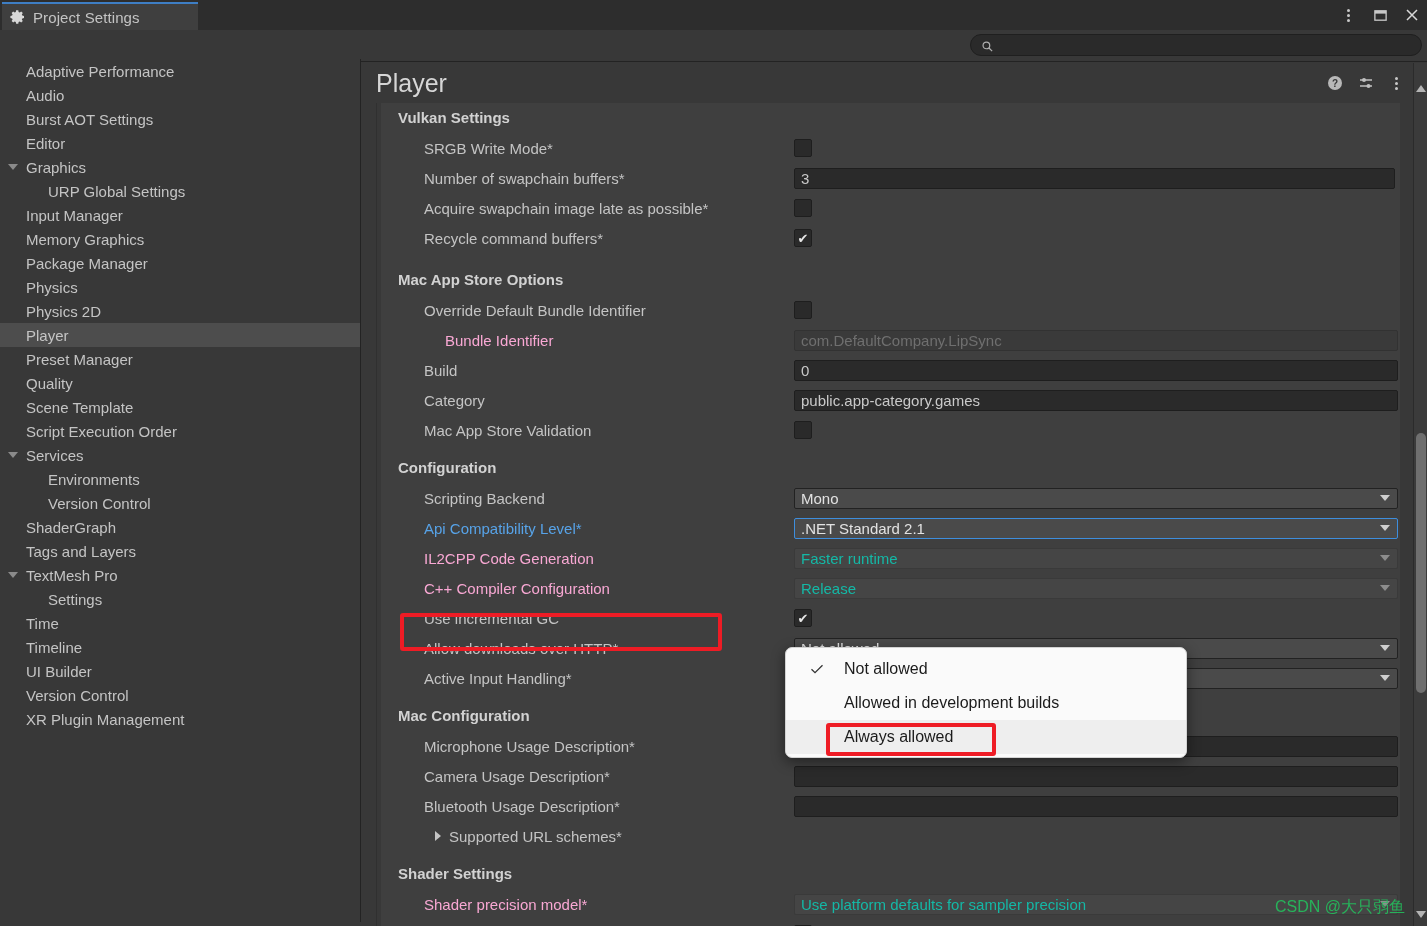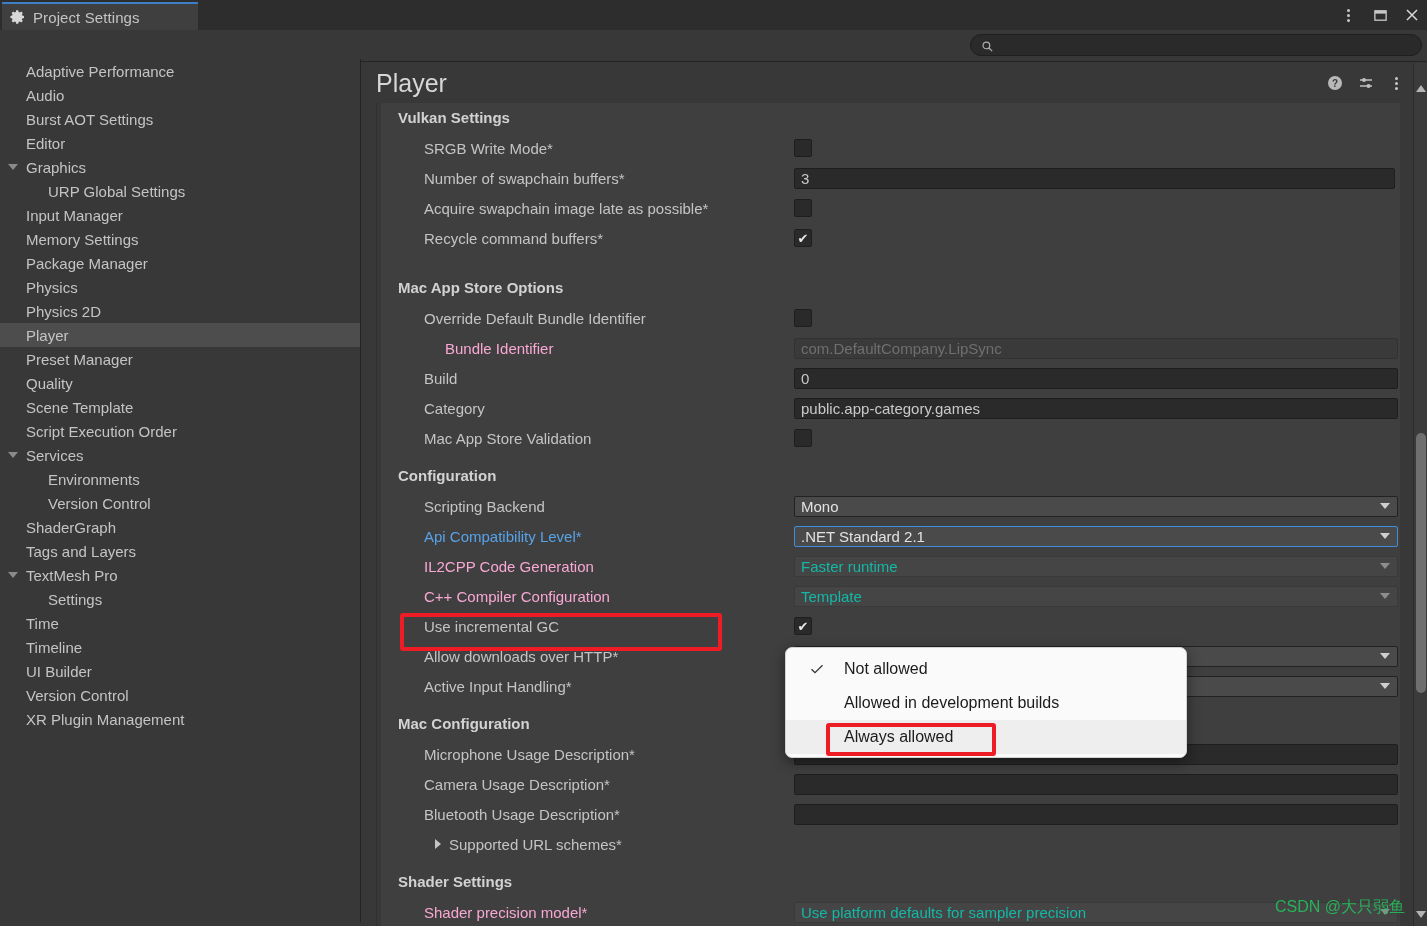--- a/index.html
+++ b/index.html
@@ -286,21 +286,21 @@
         <span class="twisty"></span>
         <span class="sb-label">Graphics</span>
       </div>
       <div class="sb-row indent">
         <span class="sb-label">URP Global Settings</span>
       </div>
       <div class="sb-row">
         <span class="sb-label">Input Manager</span>
       </div>
       <div class="sb-row">
-        <span class="sb-label">Memory Settings</span>
+        <span class="sb-label">Memory Graphics</span>
       </div>
       <div class="sb-row">
         <span class="sb-label">Package Manager</span>
       </div>
       <div class="sb-row">
         <span class="sb-label">Physics</span>
       </div>
       <div class="sb-row">
         <span class="sb-label">Physics 2D</span>
       </div>
@@ -412,21 +412,21 @@
           </span>
       </div>
 
       <div class="row">
         <span class="lbl">Recycle command buffers*</span>
         <span class="ctrl">
             <span class="check on"></span>
           </span>
       </div>
 
-      <div class="group-title" style="margin-top:20px">Mac App Store Options</div>
+      <div class="group-title" style="margin-top:12px">Mac App Store Options</div>
 
       <div class="row">
         <span class="lbl">Override Default Bundle Identifier</span>
         <span class="ctrl">
             <span class="check"></span>
           </span>
       </div>
 
       <div class="row">
         <span class="lbl sub dim">Bundle Identifier</span>
@@ -485,21 +485,21 @@
           <span>Faster runtime</span>
           <span class="arrow"></span>
         </span>
           </span>
       </div>
 
       <div class="row">
         <span class="lbl dim">C++ Compiler Configuration</span>
         <span class="ctrl">
             <span class="dropdown dim">
-          <span>Template</span>
+          <span>Release</span>
           <span class="arrow"></span>
         </span>
           </span>
       </div>
 
       <div class="row">
         <span class="lbl">Use incremental GC</span>
         <span class="ctrl">
             <span class="check on"></span>
           </span>

